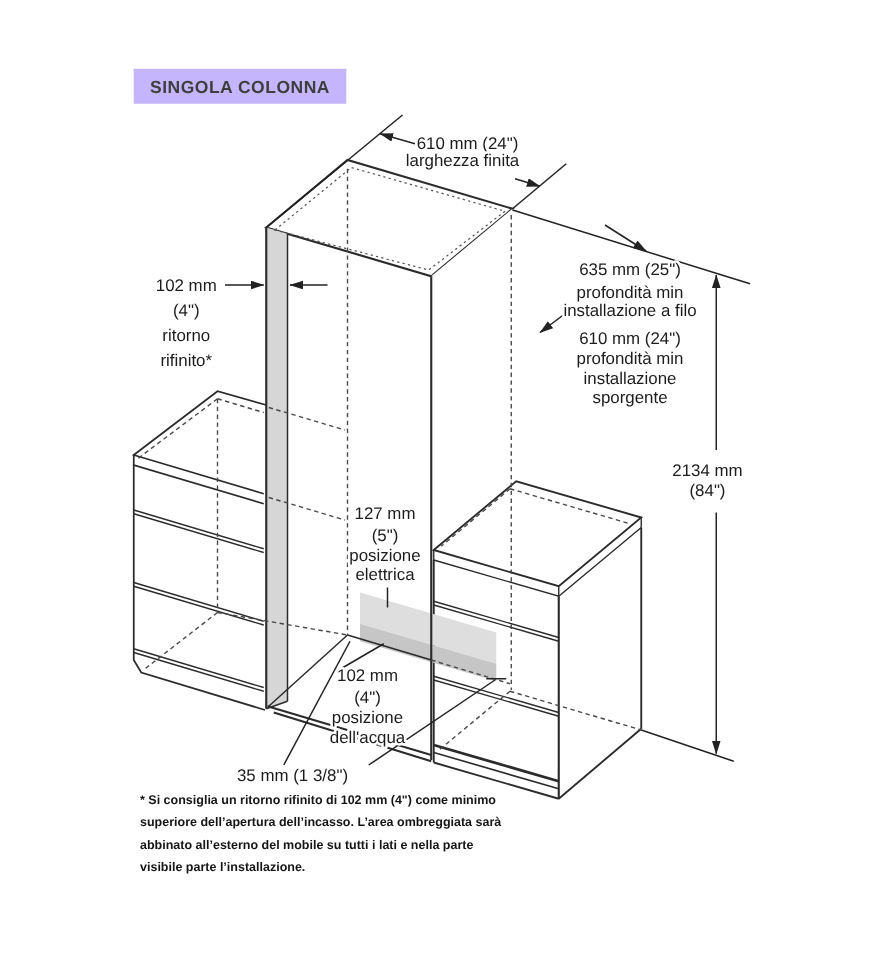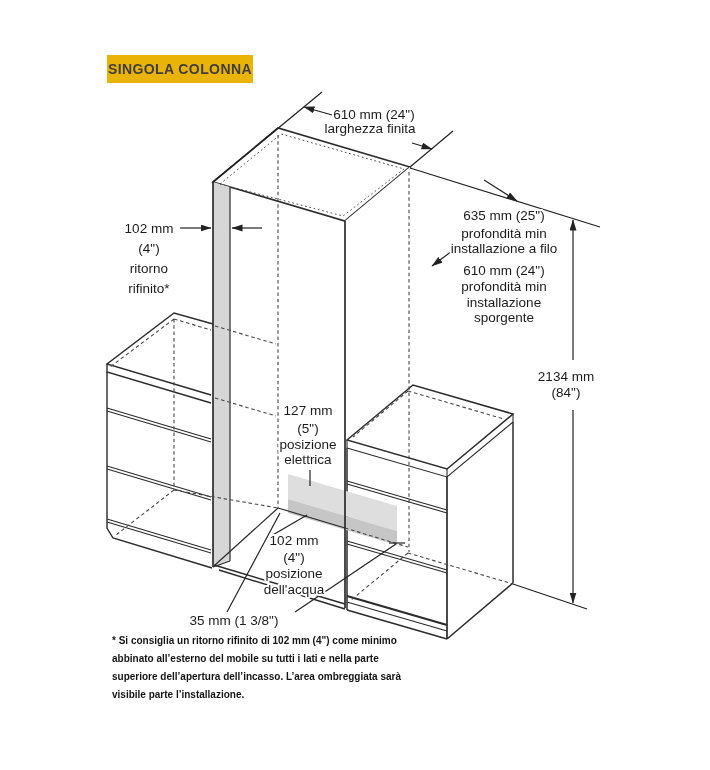--- a/index.html
+++ b/index.html
@@ -1,19 +1,19 @@
 <!DOCTYPE html>
 <html><head>
 <meta charset="utf-8">
 <style>
   html,body{margin:0;padding:0;background:#ffffff;}
   .stage{position:relative;width:710px;height:770px;background:#ffffff;overflow:hidden;
          font-family:"Liberation Sans",sans-serif;}
-  .badge{position:absolute;left:107px;top:55px;background:#eab308;color:#3e3e3e;
-         font-size:14px;font-weight:600;letter-spacing:.4px;padding:6px 1px;white-space:nowrap;}
+  .badge{position:absolute;left:107px;top:55px;background:#c4b5fd;color:#3e3e3e;
+         font-size:14px;font-weight:600;letter-spacing:.4px;padding:6px 13px;white-space:nowrap;}
   .diagram-svg{position:absolute;left:0;top:0;}
   .dim{font-family:"Liberation Sans",sans-serif;font-size:13.5px;fill:#1c1c1c;
        paint-order:stroke;stroke:#ffffff;stroke-width:4px;stroke-linejoin:round;}
   .footnote{position:absolute;left:112px;top:632px;width:450px;color:#151515;
             font-size:10px;font-weight:700;line-height:18px;}
   .fn-line{white-space:nowrap;}
 </style>
 </head>
 <body>
 
@@ -170,18 +170,18 @@
         <text class="dim" x="294" y="562" text-anchor="middle">(4")</text>
         <text class="dim" x="294" y="578" text-anchor="middle">posizione</text>
         <text class="dim" x="294" y="594" text-anchor="middle">dell'acqua</text>
       </g>
       <text class="dim" x="234" y="625" text-anchor="middle">35 mm (1 3/8")</text>
     </g>
   </svg>
 
   <div class="footnote">
     <div class="fn-line">* Si consiglia un ritorno rifinito di 102 mm (4") come minimo</div>
+    <div class="fn-line">superiore dell’apertura dell’incasso. L’area ombreggiata sarà</div>
     <div class="fn-line">abbinato all’esterno del mobile su tutti i lati e nella parte</div>
-    <div class="fn-line">superiore dell’apertura dell’incasso. L’area ombreggiata sarà</div>
     <div class="fn-line">visibile parte l’installazione.</div>
   </div>
 
 </div>
 
 </body></html>

